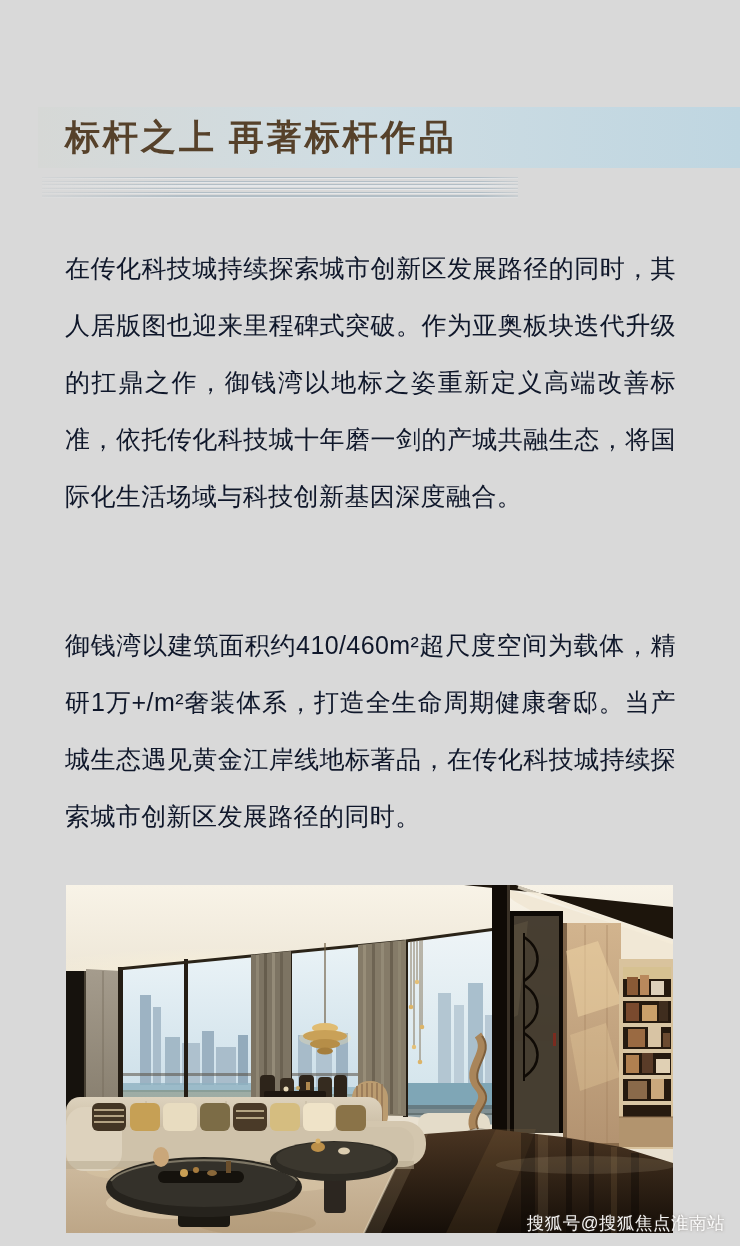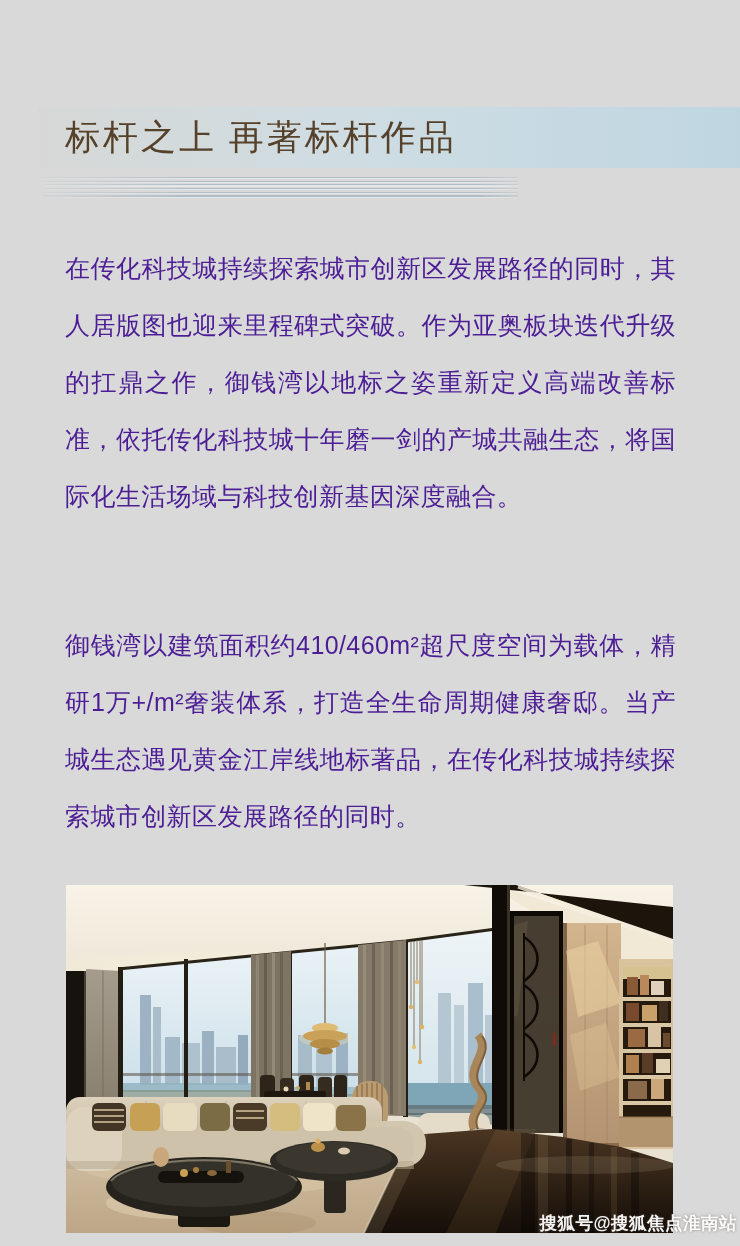--- a/index.html
+++ b/index.html
@@ -9,49 +9,49 @@
     font-family:"Liberation Sans","DejaVu Sans",sans-serif;
   }
   .header-bar{
     position:absolute;left:38px;right:0;top:107px;height:61px;
     background:linear-gradient(90deg,#d6d8d6 0%,#cfdde3 45%,#bfd6e1 100%);
     display:flex;align-items:center;
   }
   .header-title{
     margin-left:27px;
     font-family:"Liberation Serif","DejaVu Serif",serif;
-    font-size:35px;font-weight:400;color:#56412a;letter-spacing:3px;
+    font-size:35px;font-weight:700;color:#56412a;letter-spacing:3px;
     white-space:nowrap;
   }
   .stripes{
     position:absolute;left:42px;top:177px;width:476px;height:22px;
     background:repeating-linear-gradient(to bottom,
       #b2bec6 0px,#b2bec6 1.1px,
       #e4e7e9 1.1px,#e4e7e9 2.2px,
       #d9d9d9 2.2px,#d9d9d9 3.7px);
   }
   .stripes::after{
     content:"";position:absolute;inset:0;
     background:linear-gradient(90deg,rgba(217,217,217,.85),rgba(217,217,217,0) 30%,rgba(217,217,217,0) 92%,rgba(217,217,217,.6));
   }
   .article-paragraph{
     position:absolute;left:65px;width:611px;margin:0;
     font-size:25px;line-height:57px;letter-spacing:.4px;
-    color:#4c1d95;text-align:justify;text-justify:inter-ideograph;
+    color:#0f172a;text-align:justify;text-justify:inter-ideograph;
   }
   .p1{top:240px;}
   .p2{top:617px;}
   .photo{
     position:absolute;left:66px;top:885px;width:607px;height:348px;
     overflow:hidden;background:#e9e1d1;
   }
   .photo svg{display:block;}
   .watermark{
-    position:absolute;right:3px;top:1211px;
-    font-size:17.5px;font-weight:700;letter-spacing:.5px;
+    position:absolute;right:15px;top:1211px;
+    font-size:17.5px;font-weight:400;letter-spacing:.5px;
     color:rgba(255,255,255,.95);
     text-shadow:0 0 3px rgba(80,70,60,.55);
     white-space:nowrap;
   }
 </style>
 </head>
 <body>
 
 <div>
 

